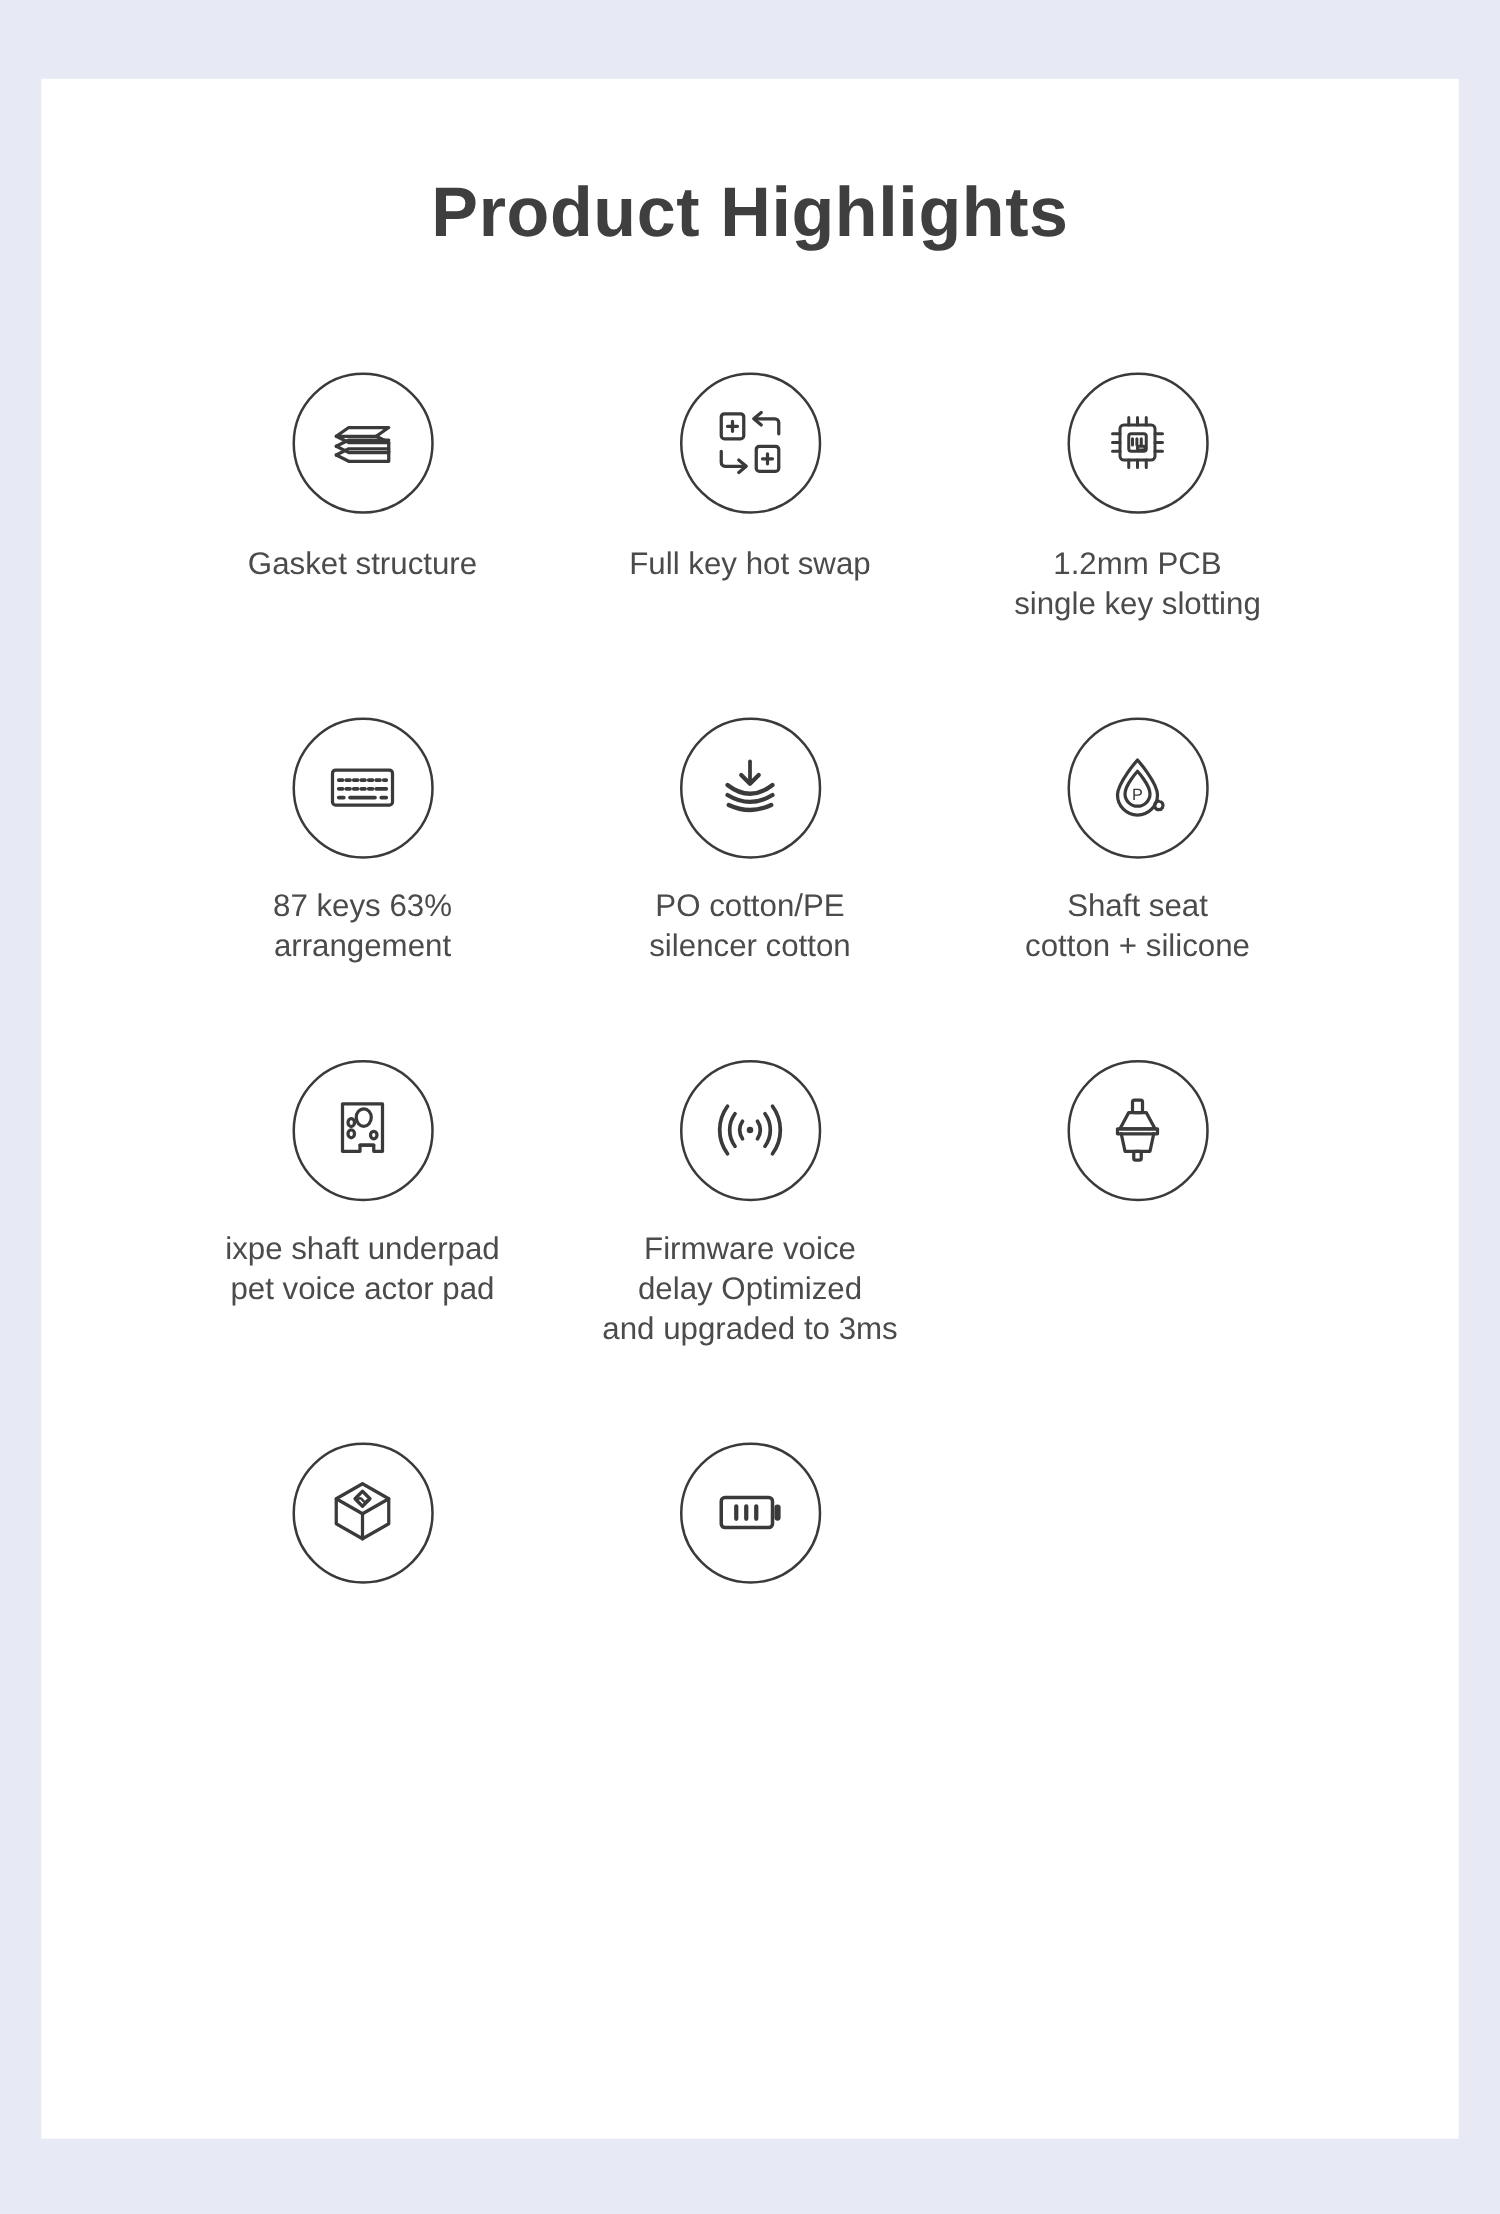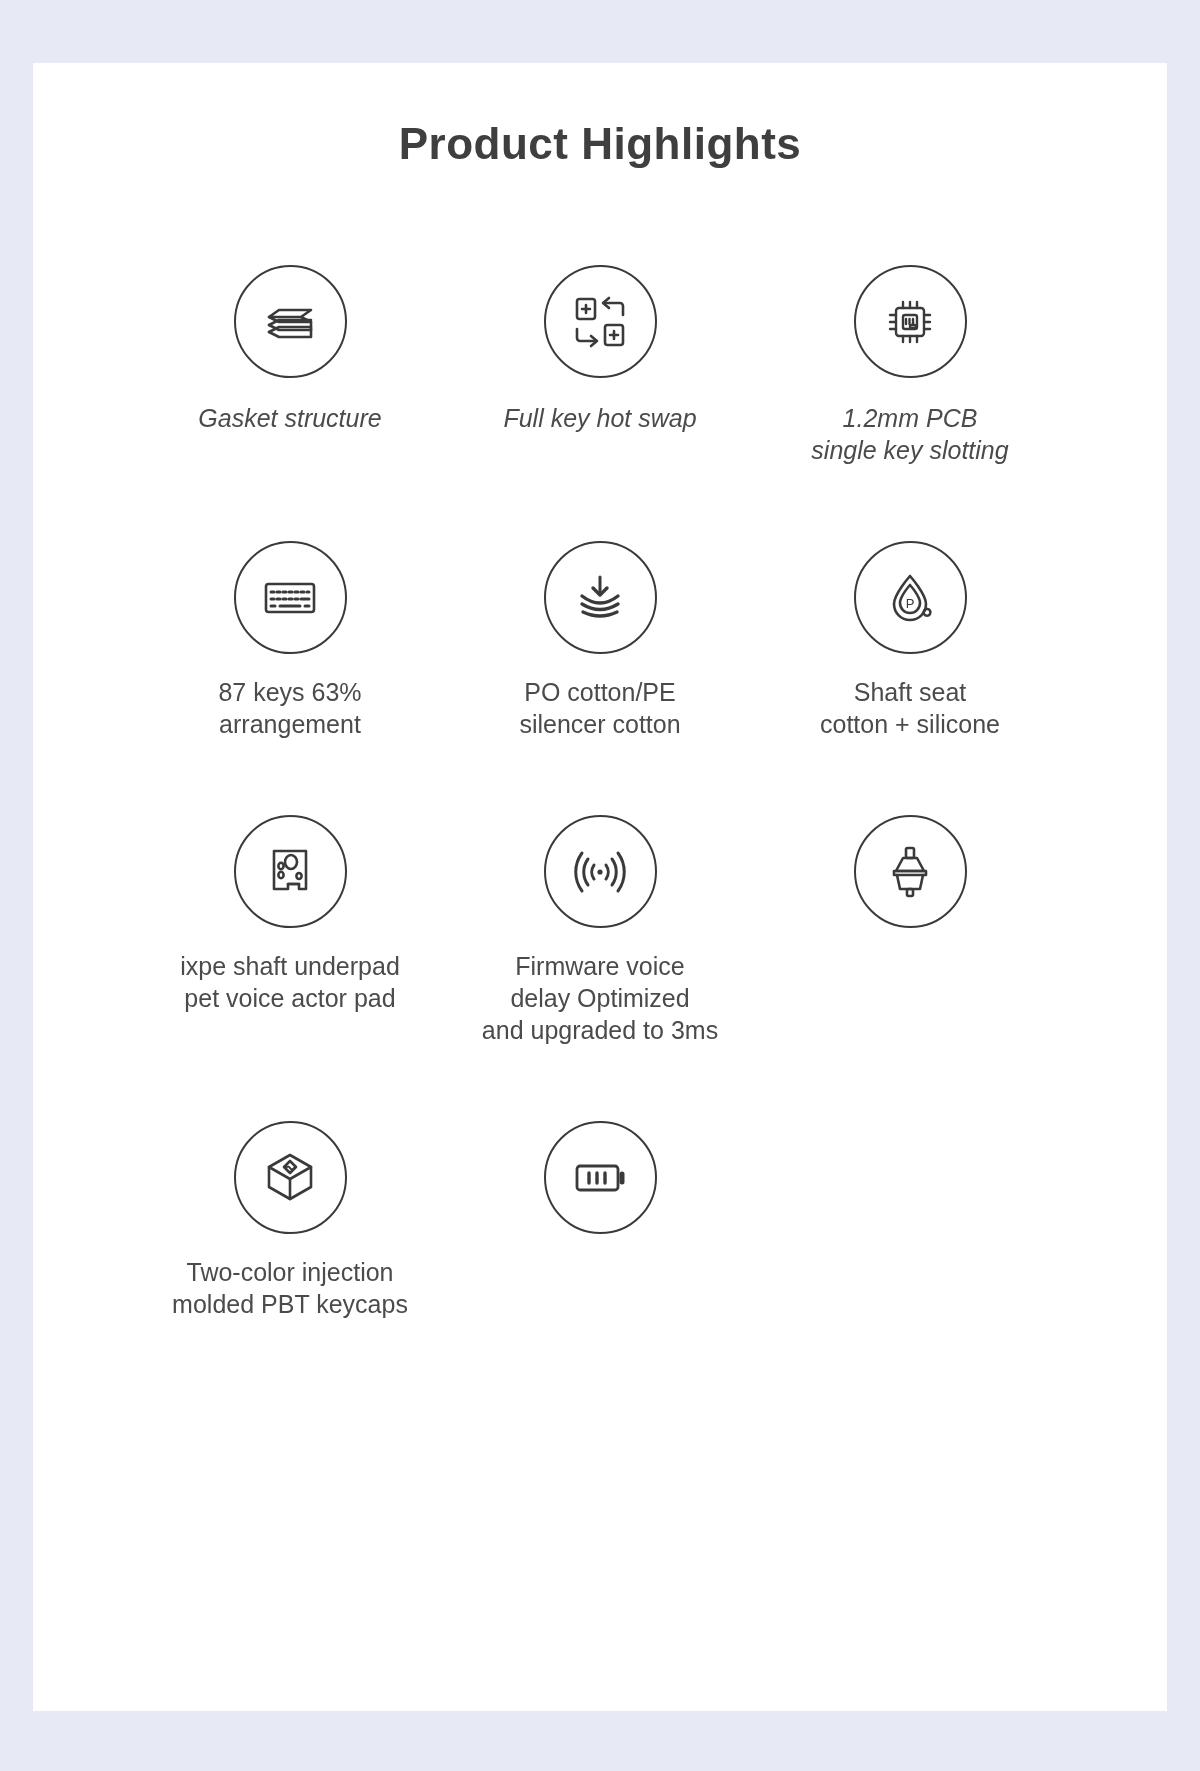--- a/index.html
+++ b/index.html
@@ -16,26 +16,26 @@
     box-sizing:border-box;
   }
   .card{
     position:absolute;
     left:33px;top:63px;
     width:1134px;height:1648px;
     background:#ffffff;
   }
   .title{
     text-align:center;
-    font-size:44px;
+    font-size:56px;
     font-weight:bold;
     color:#3f3f3f;
     letter-spacing:0.5px;
     margin:0;
-    padding-top:57px;
+    padding-top:76px;
     line-height:1.1;
   }
   .grid{
     margin:0 auto;
     padding-top:97px;
     width:930px;
     display:grid;
     grid-template-columns:repeat(3,1fr);
     grid-template-rows:repeat(4,auto);
     row-gap:75px;
@@ -58,21 +58,21 @@
   .circle svg{display:block;}
   .label{
     margin-top:22px;
     text-align:center;
     font-size:25px;
     line-height:1.28;
     color:#4b4b4b;
     white-space:pre-line;
     max-width:300px;
   }
-  .r1 .label{margin-top:24px;font-style:italic;}
+  .r1 .label{margin-top:24px;}
 </style>
 </head>
 <body>
 
 <div class="page">
   <div class="card">
 
     <h1 class="title">Product Highlights</h1>
 
     <div class="grid">
@@ -231,22 +231,20 @@
           <span>
             <svg width="62" height="62" viewBox="0 0 62 62" fill="none" stroke="#3a3a3a" stroke-width="2.6" stroke-linejoin="round" stroke-linecap="round">
               <path d="M31 8 L52 20 L31 32 L10 20 Z"></path>
               <path d="M10 20 v20 L31 52 V32"></path>
               <path d="M52 20 v20 L31 52"></path>
               <path d="M25 20 L31 14 L37 20 L31 26 Z"></path>
               <path d="M27 21 q2 -3 4 0 t4 0" stroke-width="2"></path>
             </svg>
           </span>
         </div>
-        <div class="label">Two-color injection
-molded PBT keycaps</div>
       </div>
 
 
       <div class="cell">
         <div class="circle">
           <span>
             <svg width="62" height="62" viewBox="0 0 62 62" fill="none" stroke="#3a3a3a" stroke-width="2.8" stroke-linejoin="round" stroke-linecap="round">
               <rect x="8" y="19" width="41" height="24" rx="3"></rect>
               <path d="M53 27 v8" stroke-width="5"></path>
               <path d="M20 26 v10 M28 26 v10 M36 26 v10" stroke-width="3.4"></path>

